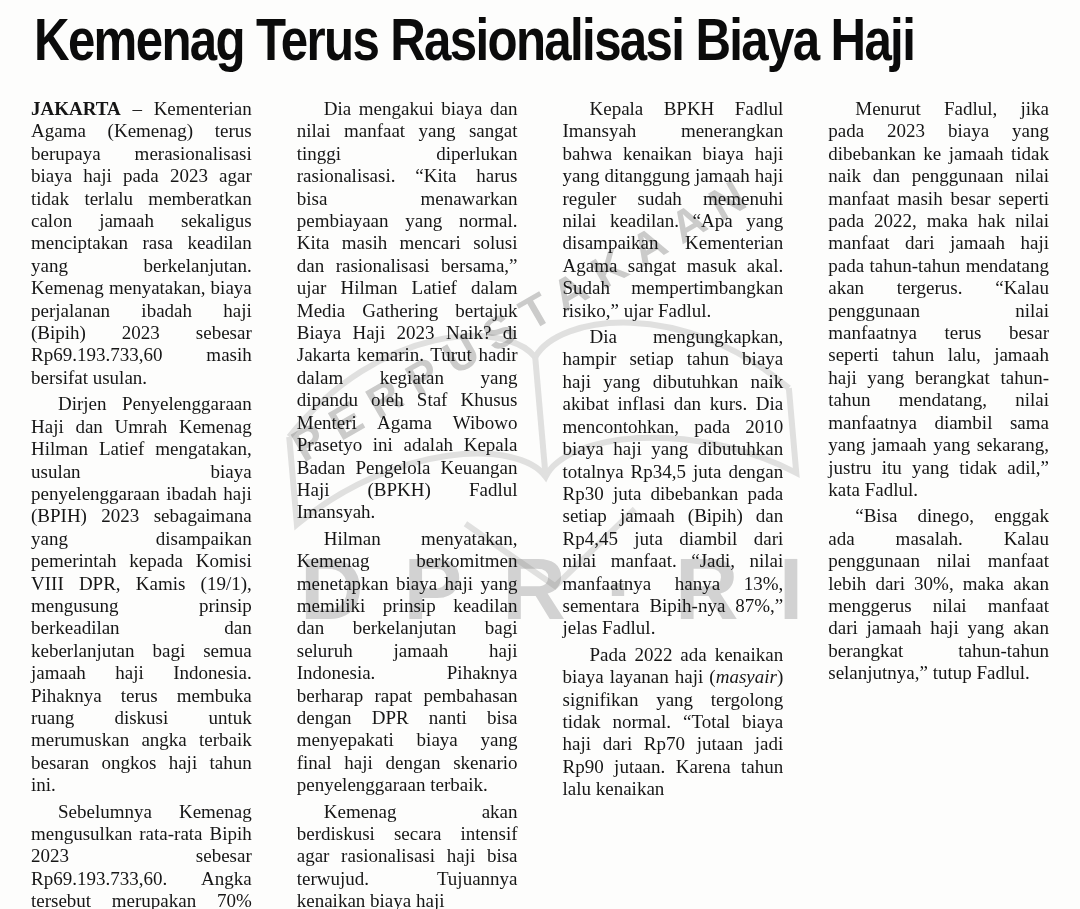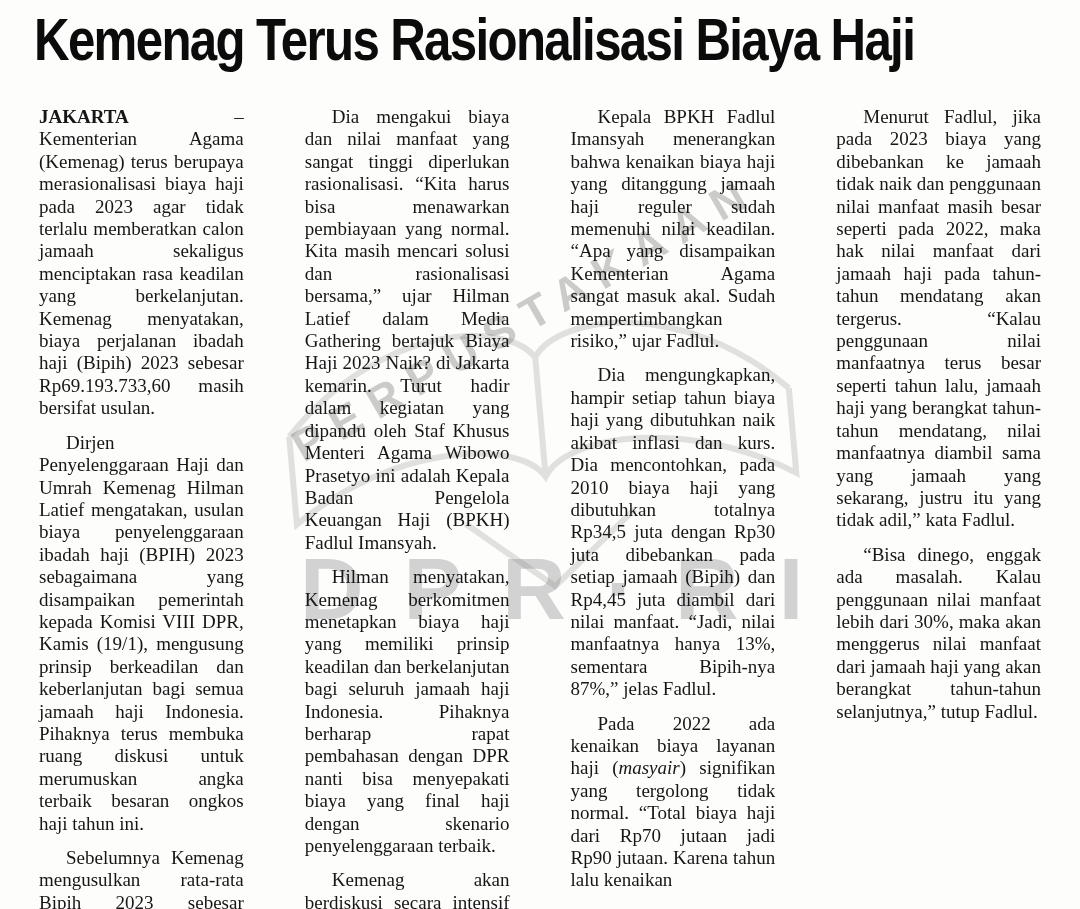--- a/index.html
+++ b/index.html
@@ -27,21 +27,21 @@
     position:absolute;left:300px;top:538px;font-family:"Liberation Sans",sans-serif;
     font-weight:900;font-size:88px;letter-spacing:40px;
     color:rgba(125,125,125,0.33);white-space:nowrap;
   }
   
   .cols{
     position:absolute;left:27px;top:94px;width:1026px;z-index:2;
     display:flex;gap:37px;
   }
   .col{width:232px;font-size:19px;line-height:22.4px;text-align:justify;}
-  .col p{margin:12px;text-align:justify;}
+  .col p{margin:4px;text-align:justify;}
   .col p.indent{text-indent:27px;}
   .col b{font-weight:bold;}
   .col i{font-style:italic;}
 </style>
 </head>
 <body>
 
 <div class="page">
 
   <div class="watermark">

